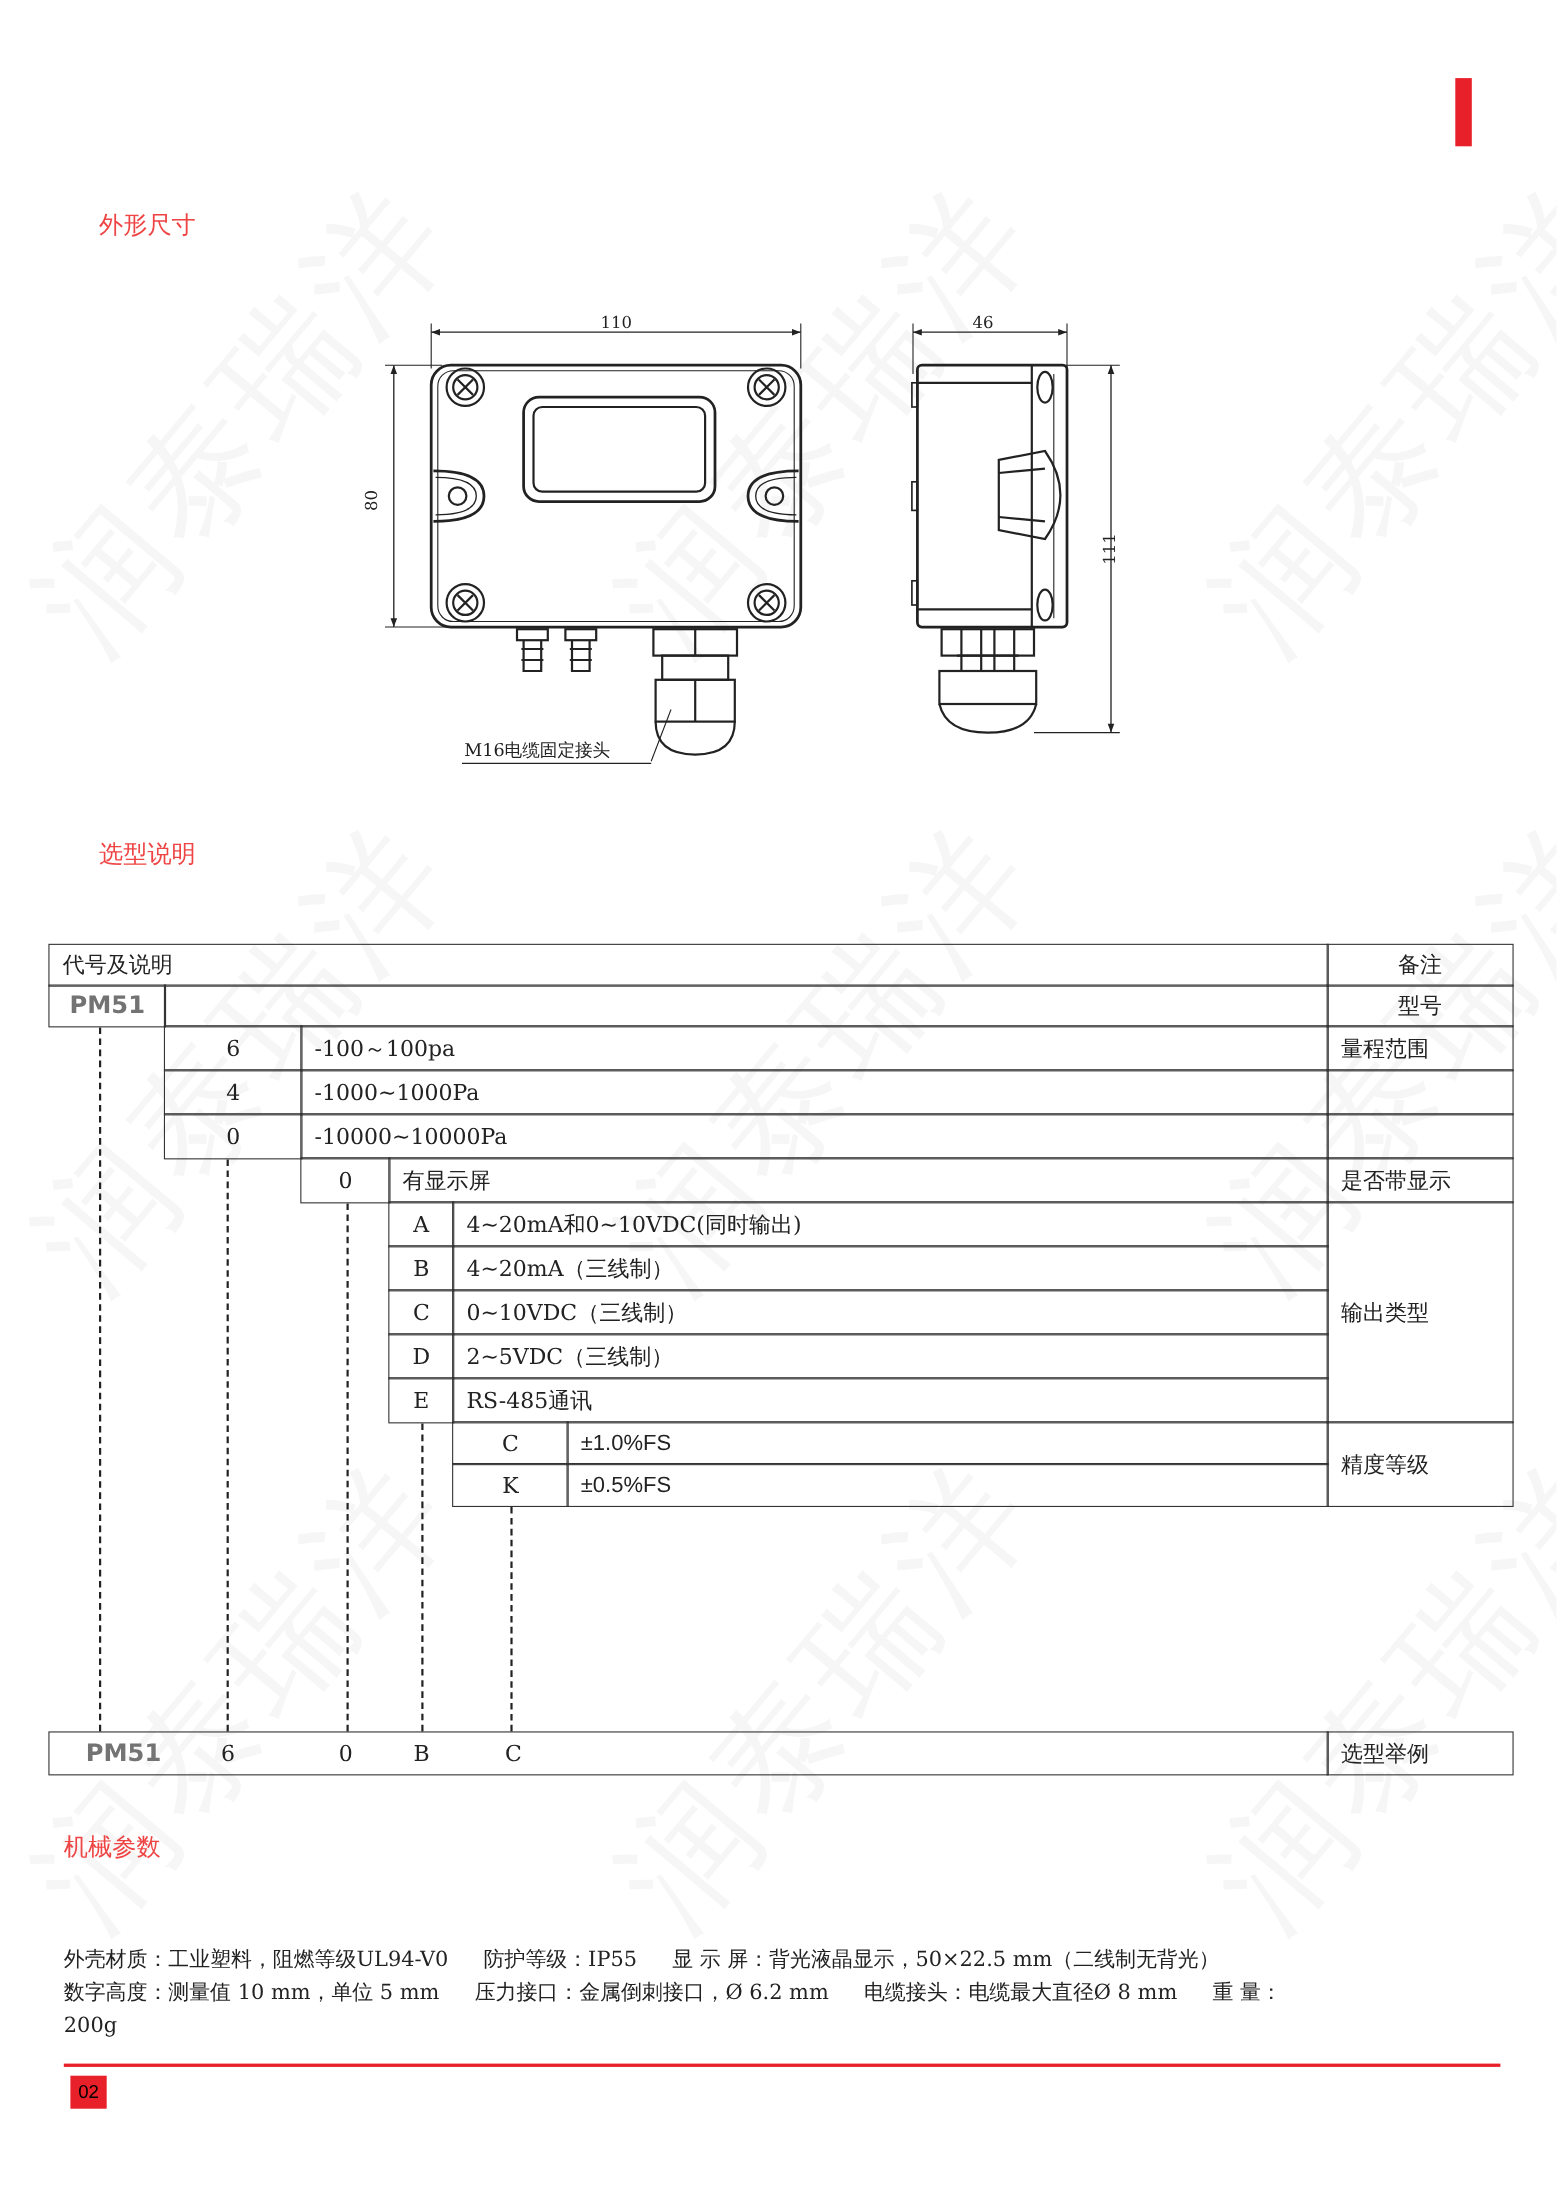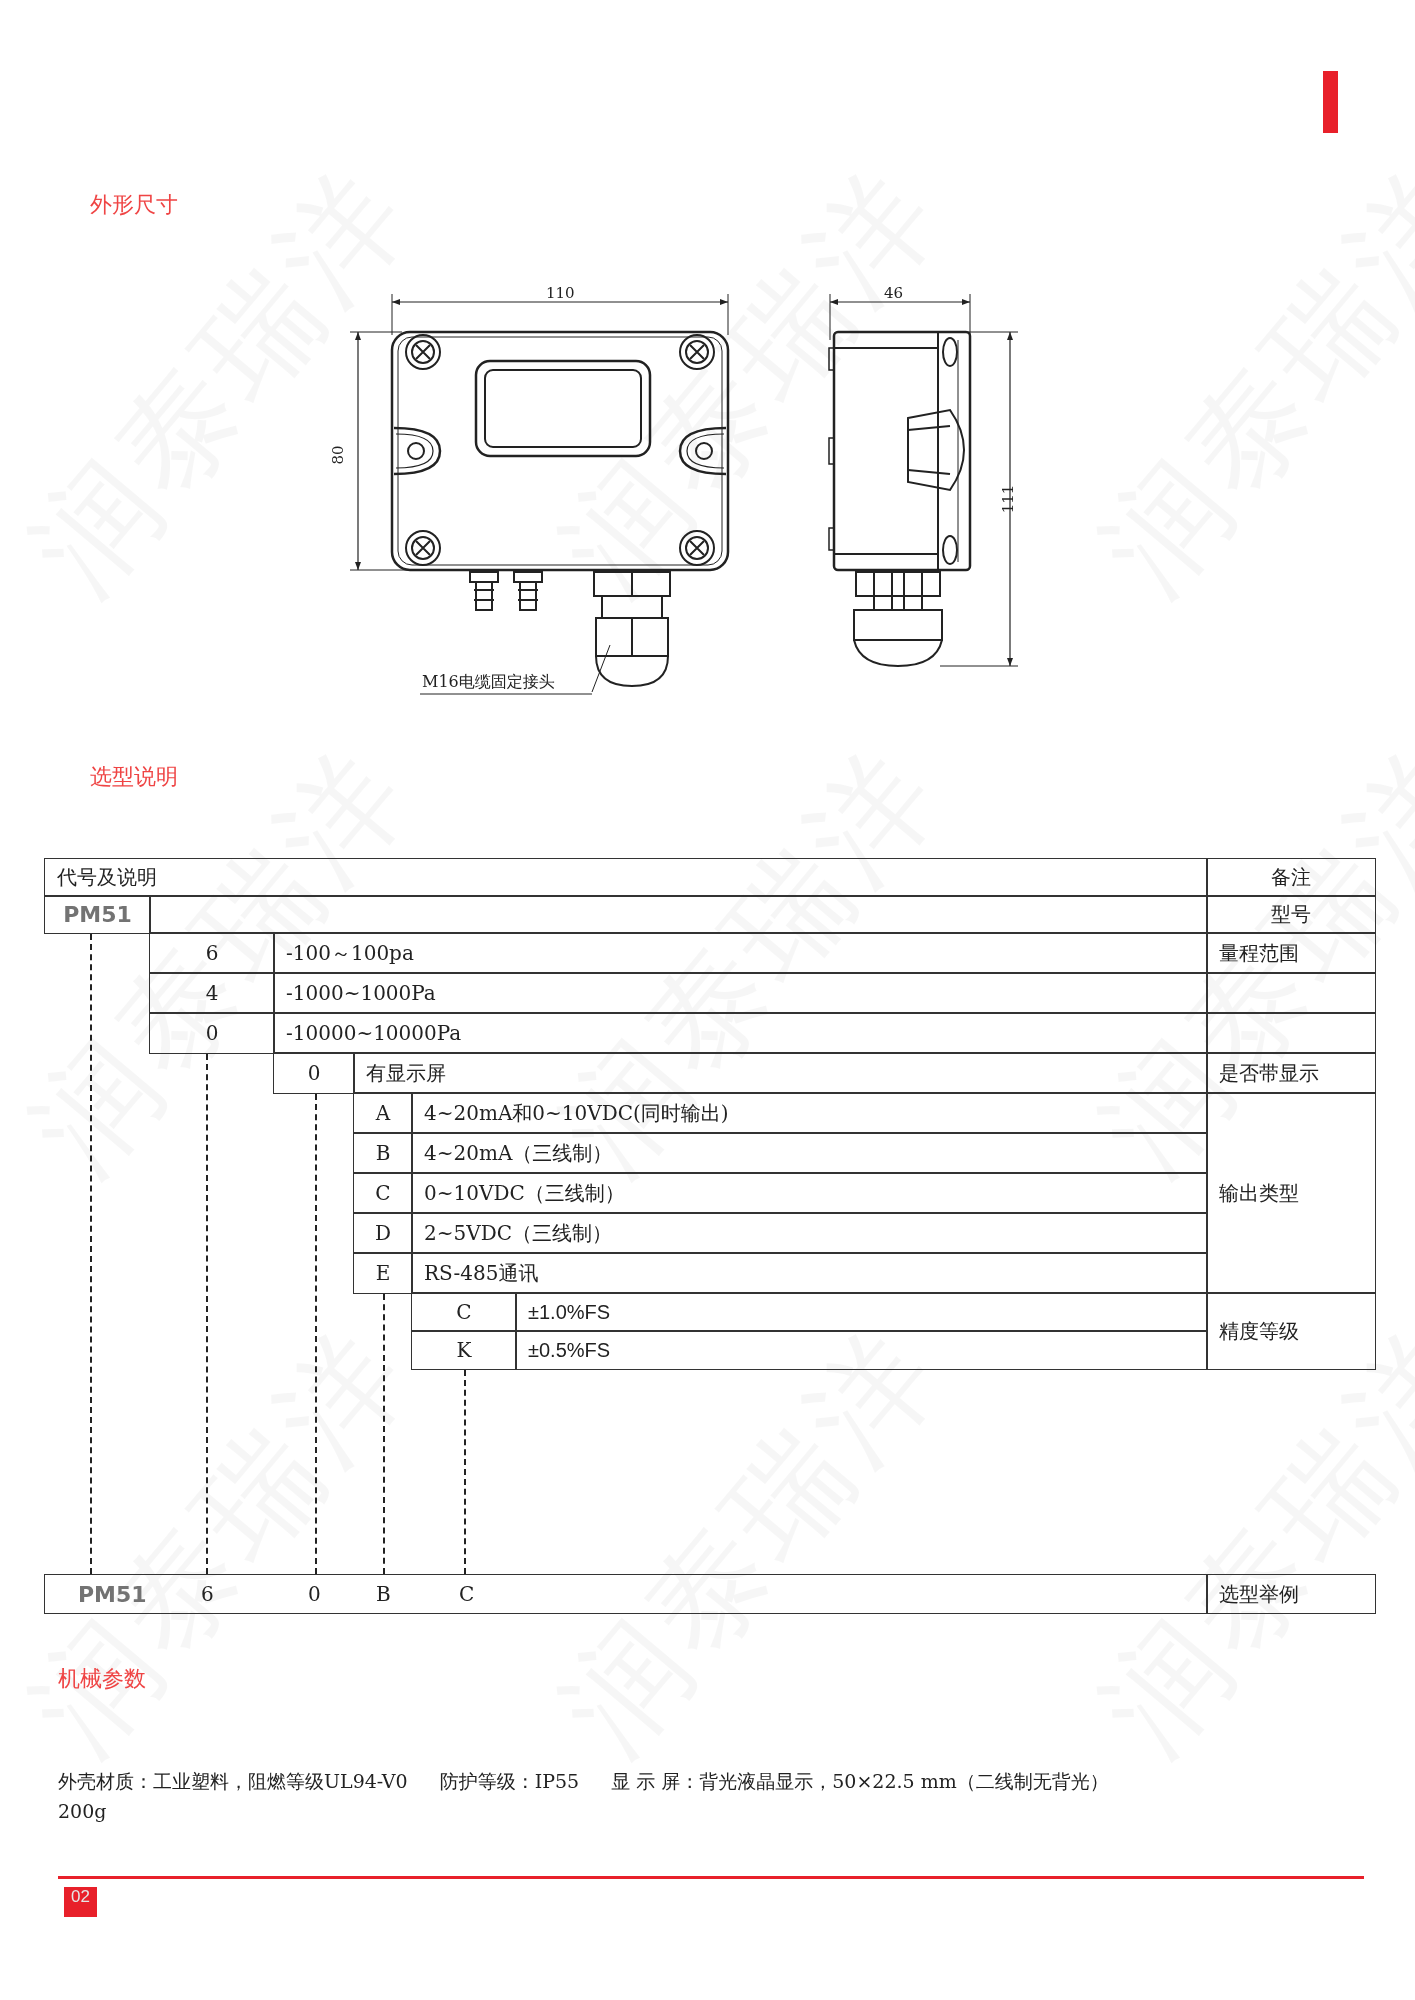--- a/index.html
+++ b/index.html
@@ -12,21 +12,21 @@
   .drawing { position: absolute; }
   .cell { position: absolute; border: 1.5px solid #333; background: transparent; display: flex; align-items: center; font-size: 20px; color: #222; }
   .cell.center { justify-content: center; }
   .cell.left { padding-left: 12px; }
   .code-gray { font-family: "DejaVu Sans", "Liberation Sans", sans-serif; font-weight: bold; color: #737373; font-size: 22px; }
   .sans { font-family: "Liberation Sans", "DejaVu Sans", sans-serif; }
   .dash { position: absolute; width: 0; border-left: 2px dashed #222; }
   .params { position: absolute; left: 58px; top: 1766px; width: 1320px; font-size: 19px; line-height: 30px; color: #222; }
   .params span.gap { display: inline-block; width: 32px; }
   .footer-line { position: absolute; left: 58px; top: 1876px; width: 1306px; height: 3px; background: #e8202a; }
-  .page-num { position: absolute; left: 64px; top: 1887px; width: 33px; height: 30px; background: #e8202a; color: #e5e5e5; font-size: 17px; display: flex; justify-content: center; font-family: "Liberation Sans Narrow", "Liberation Sans", sans-serif; }
+  .page-num { position: absolute; left: 64px; top: 1887px; width: 33px; height: 30px; background: #e8202a; color: #000000; font-size: 17px; display: flex; align-items: center; justify-content: center; font-family: "Liberation Sans Narrow", "Liberation Sans", sans-serif; }
 </style>
 </head>
 <body>
 
 <div class="wm" style="left:-30px; top:300px;">润泰瑞洋</div>
 <div class="wm" style="left:500px; top:300px;">润泰瑞洋</div>
 <div class="wm" style="left:1040px; top:300px;">润泰瑞洋</div>
 <div class="wm" style="left:-30px; top:880px;">润泰瑞洋</div>
 <div class="wm" style="left:500px; top:880px;">润泰瑞洋</div>
 <div class="wm" style="left:1040px; top:880px;">润泰瑞洋</div>
@@ -258,20 +258,23 @@
     </div>
 </div>
 
 <div class="section-title" style="left:58px; top:1664px;">机械参数</div>
 
 <div class="params">
   <div>
     <span>外壳材质：工业塑料，阻燃等级UL94-V0</span><span class="gap"></span><span>防护等级：IP55</span><span class="gap"></span><span>显 示 屏：背光液晶显示，50×22.5 mm（二线制无背光）</span>
   </div>
   <div>
+    <span>数字高度：测量值 10 mm，单位 5 mm</span><span class="gap"></span><span>压力接口：金属倒刺接口，Ø 6.2 mm</span><span class="gap"></span><span>电缆接头：电缆最大直径Ø 8 mm</span><span class="gap"></span><span>重 量：</span>
+  </div>
+  <div>
     <span>200g</span>
   </div>
 </div>
 
 <div class="footer-line"></div>
 <div class="page-num">
     <span>02</span>
   </div>
 
 </body></html>

